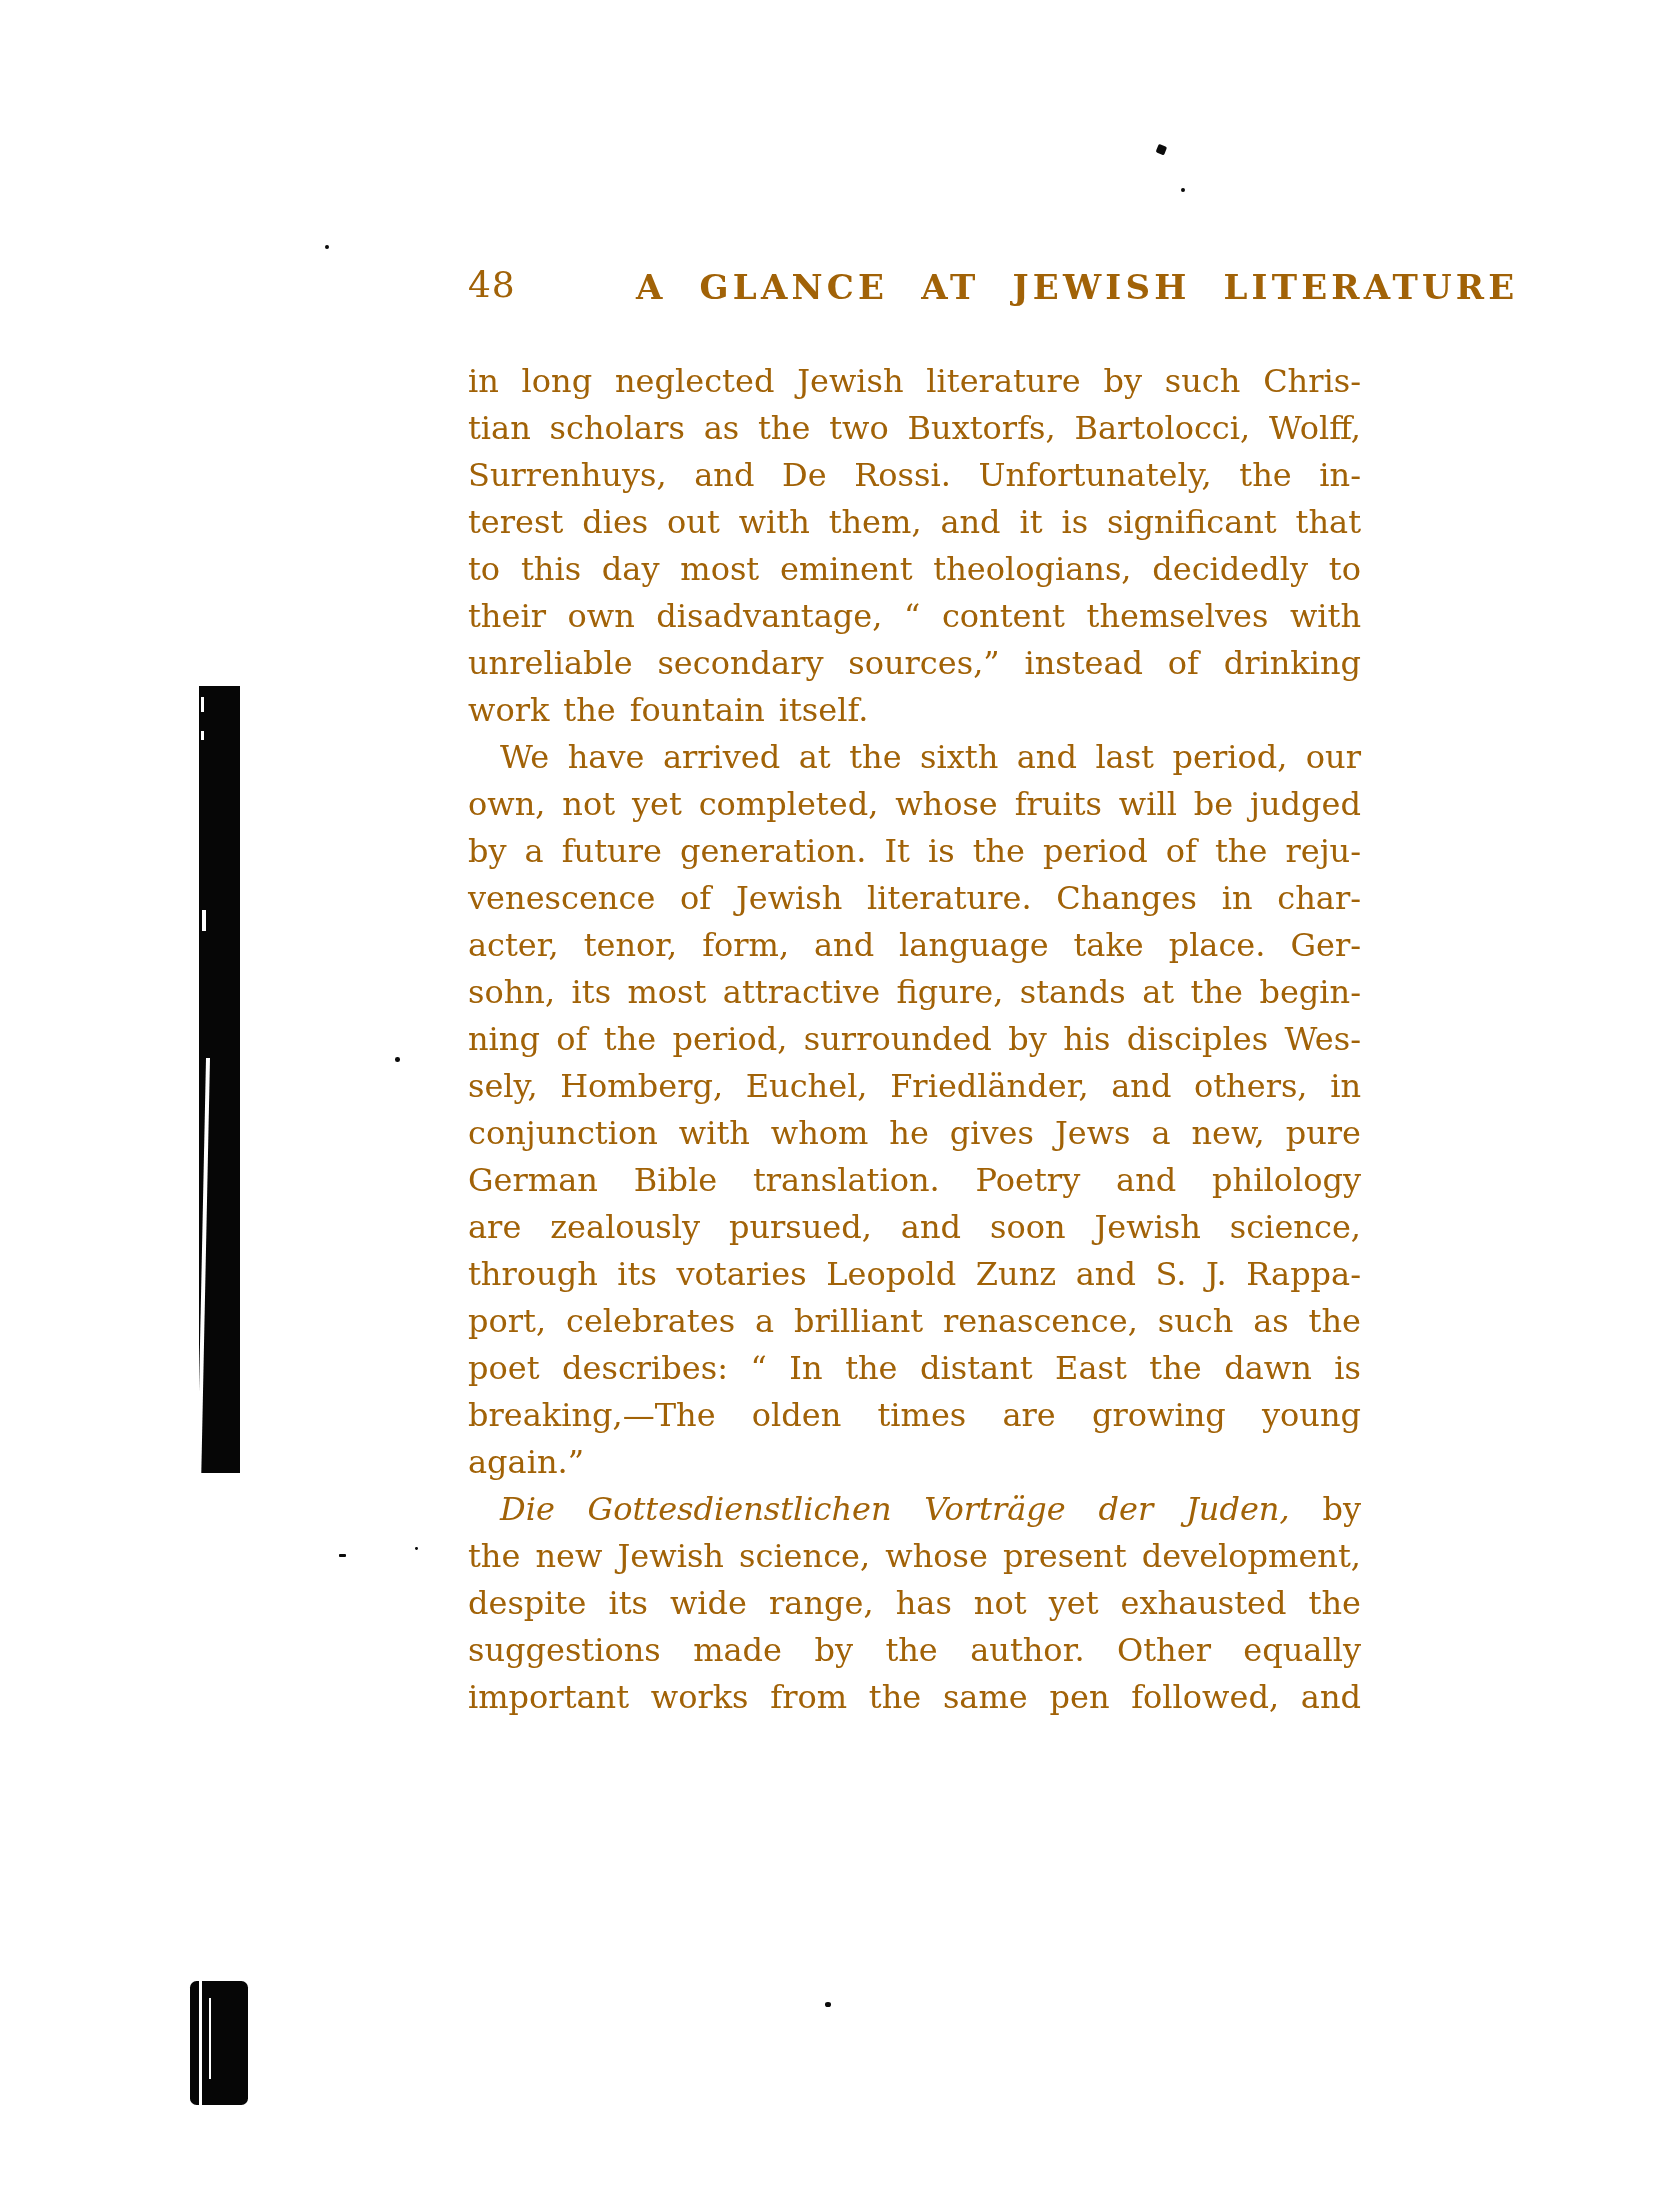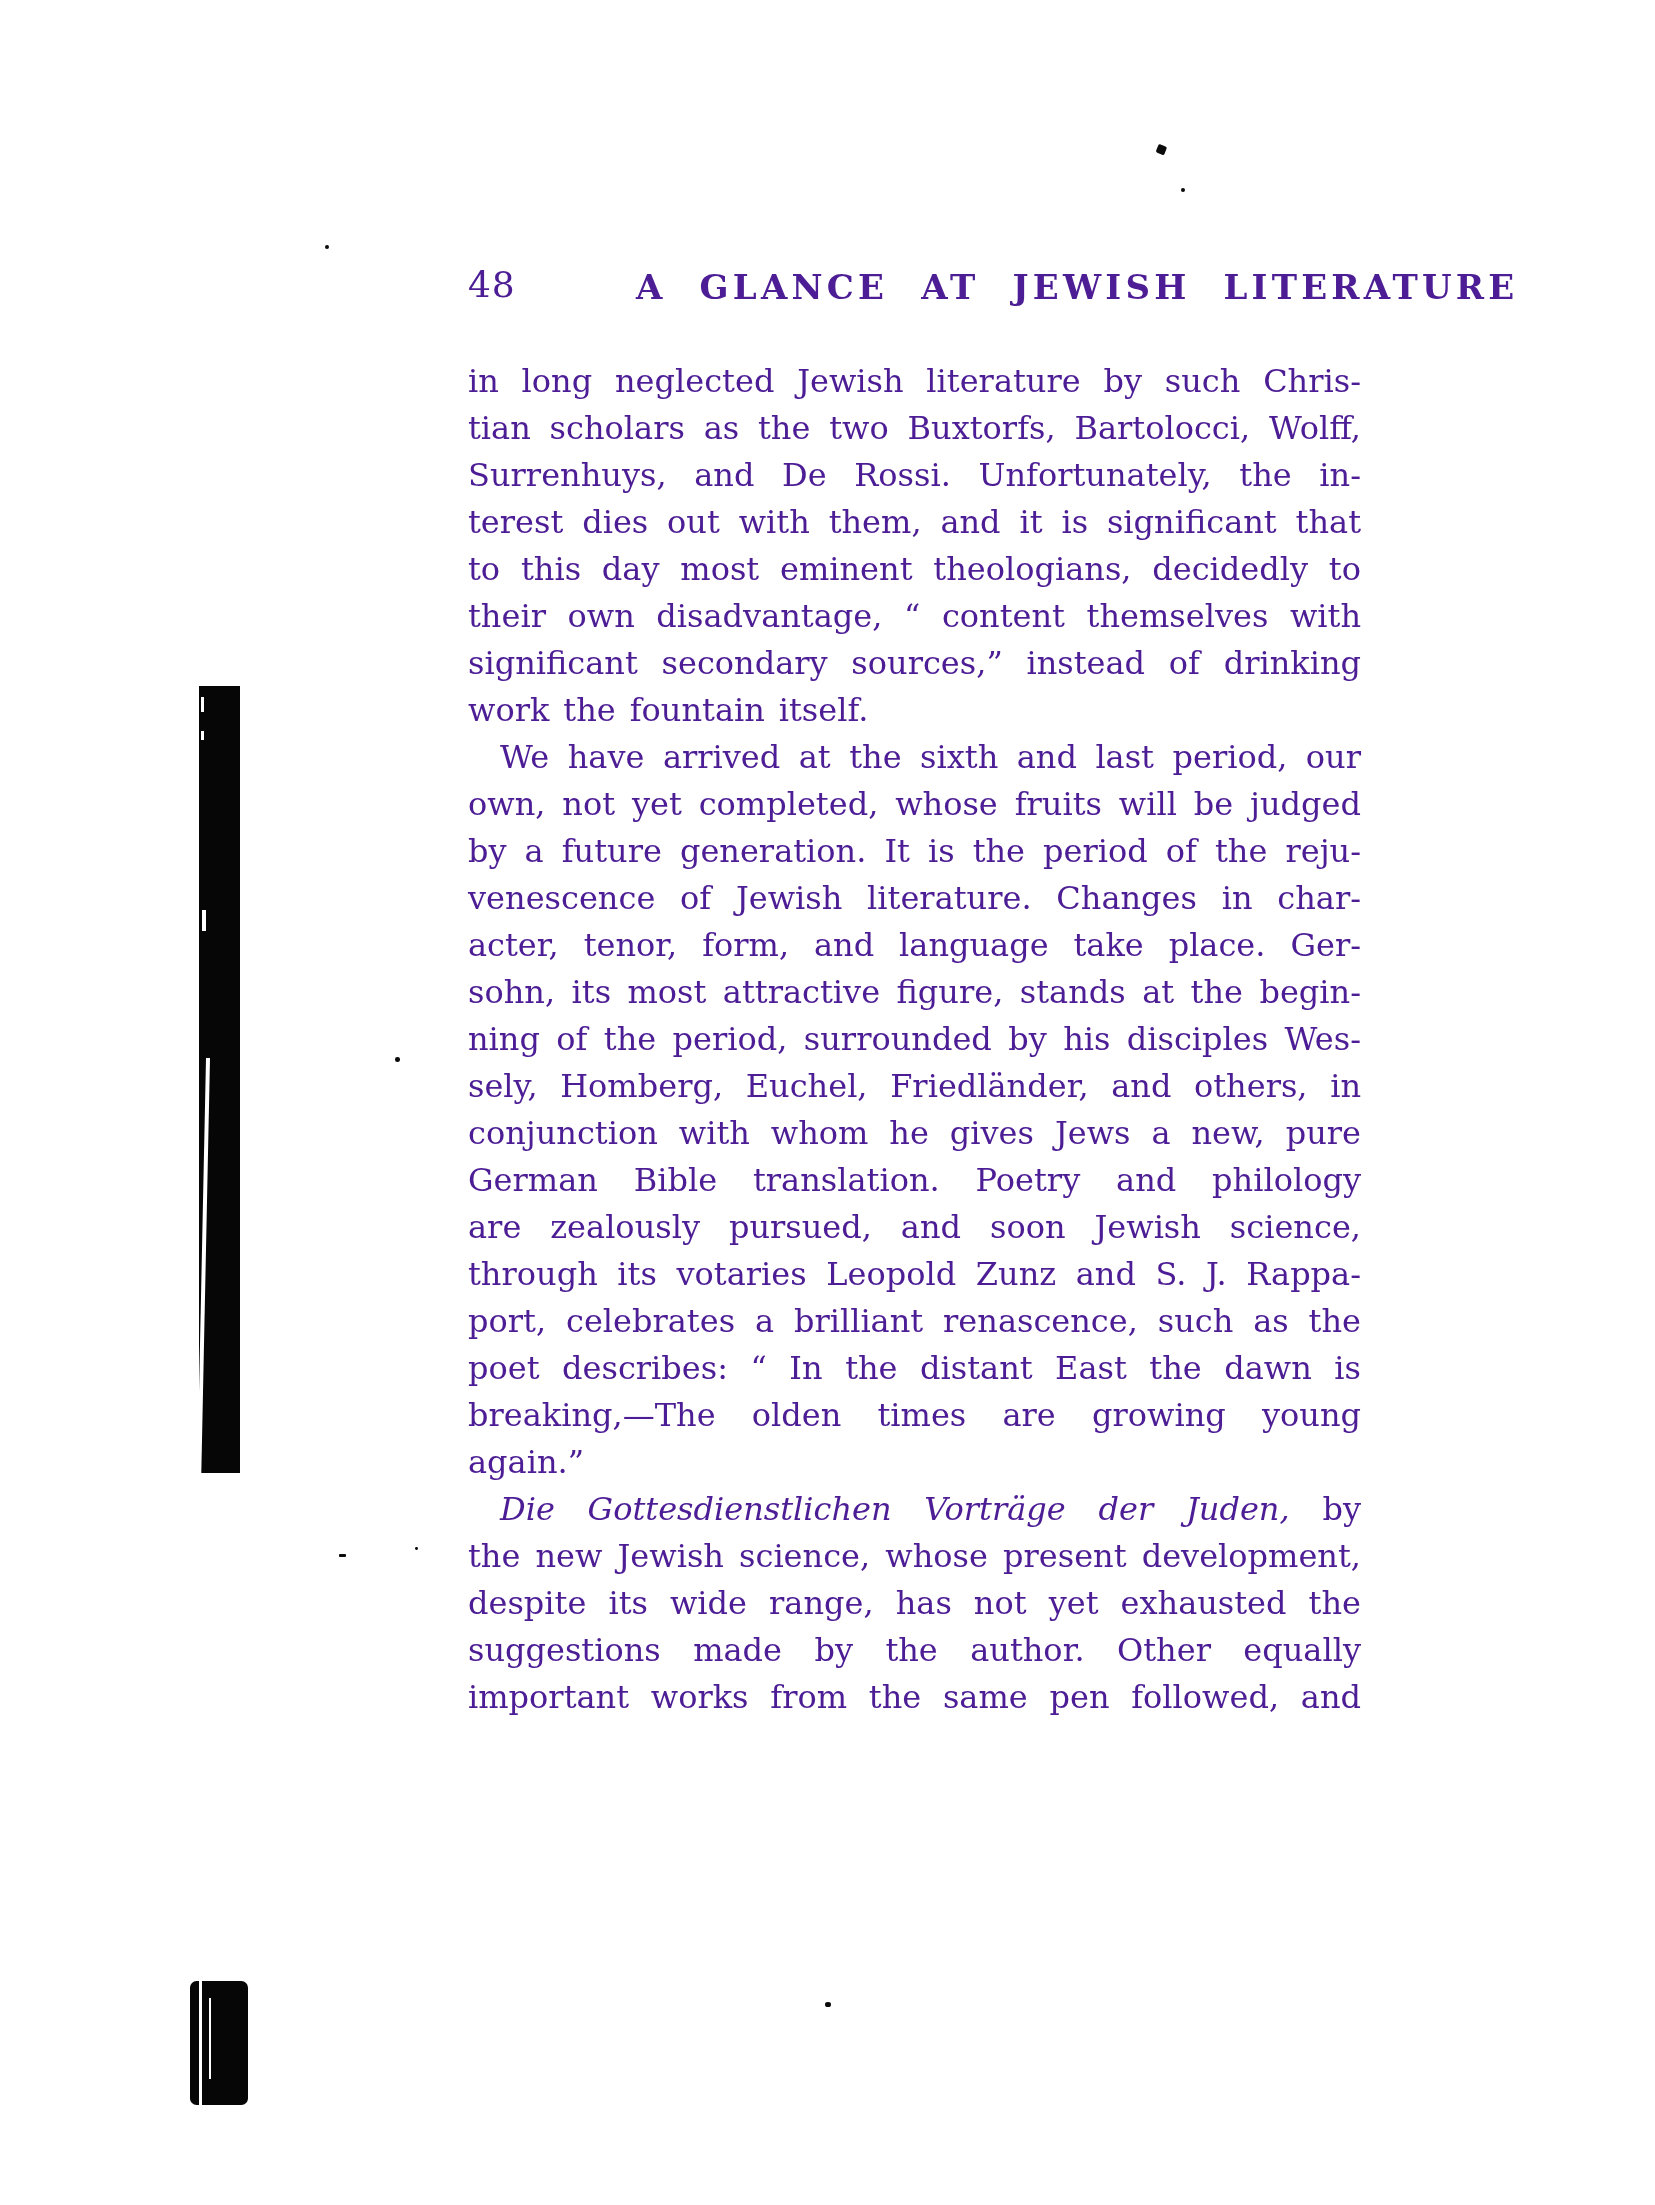--- a/index.html
+++ b/index.html
@@ -1,21 +1,21 @@
 <!DOCTYPE html>
 <html style="font-size:15px"><head>
 <meta charset="utf-8">
 <style>
   html,body{margin:0;padding:0;background:#e8e8e4;}
   .page{
     position:relative;
     width:1655px;height:2205px;
     background:#ffffff;
     font-family:"DejaVu Serif","Liberation Serif",serif;
-    color:#4c1d95;
+    color:#a16207;
     overflow:hidden;
   }
   
   .header{position:absolute;left:468px;top:265px;width:893px;height:43px;}
   .pagenum{
     position:absolute;left:0;top:0;
     font-size:36px;line-height:40px;letter-spacing:0.9px;
   }
   .runtitle{
     position:absolute;left:168px;top:7.5px;
@@ -83,21 +83,21 @@
     <span class="runtitle">A GLANCE AT JEWISH LITERATURE</span>
   </div>
 
   <div class="textblock">
       <div class="line"><span>in long neglected Jewish literature by such Chris-</span></div>
       <div class="line"><span>tian scholars as the two Buxtorfs, Bartolocci, Wolff,</span></div>
       <div class="line"><span>Surrenhuys, and De Rossi. Unfortunately, the in-</span></div>
       <div class="line"><span>terest dies out with them, and it is significant that</span></div>
       <div class="line"><span>to this day most eminent theologians, decidedly to</span></div>
       <div class="line"><span>their own disadvantage, “ content themselves with</span></div>
-      <div class="line"><span>significant secondary sources,” instead of drinking</span></div>
+      <div class="line"><span>unreliable secondary sources,” instead of drinking</span></div>
       <div class="line last"><span>work the fountain itself.</span></div>
       <div class="line indent"><span>We have arrived at the sixth and last period, our</span></div>
       <div class="line"><span>own, not yet completed, whose fruits will be judged</span></div>
       <div class="line"><span>by a future generation. It is the period of the reju-</span></div>
       <div class="line"><span>venescence of Jewish literature. Changes in char-</span></div>
       <div class="line"><span>acter, tenor, form, and language take place. Ger-</span></div>
       <div class="line"><span>sohn, its most attractive figure, stands at the begin-</span></div>
       <div class="line"><span>ning of the period, surrounded by his disciples Wes-</span></div>
       <div class="line"><span>sely, Homberg, Euchel, Friedländer, and others, in</span></div>
       <div class="line"><span>conjunction with whom he gives Jews a new, pure</span></div>

